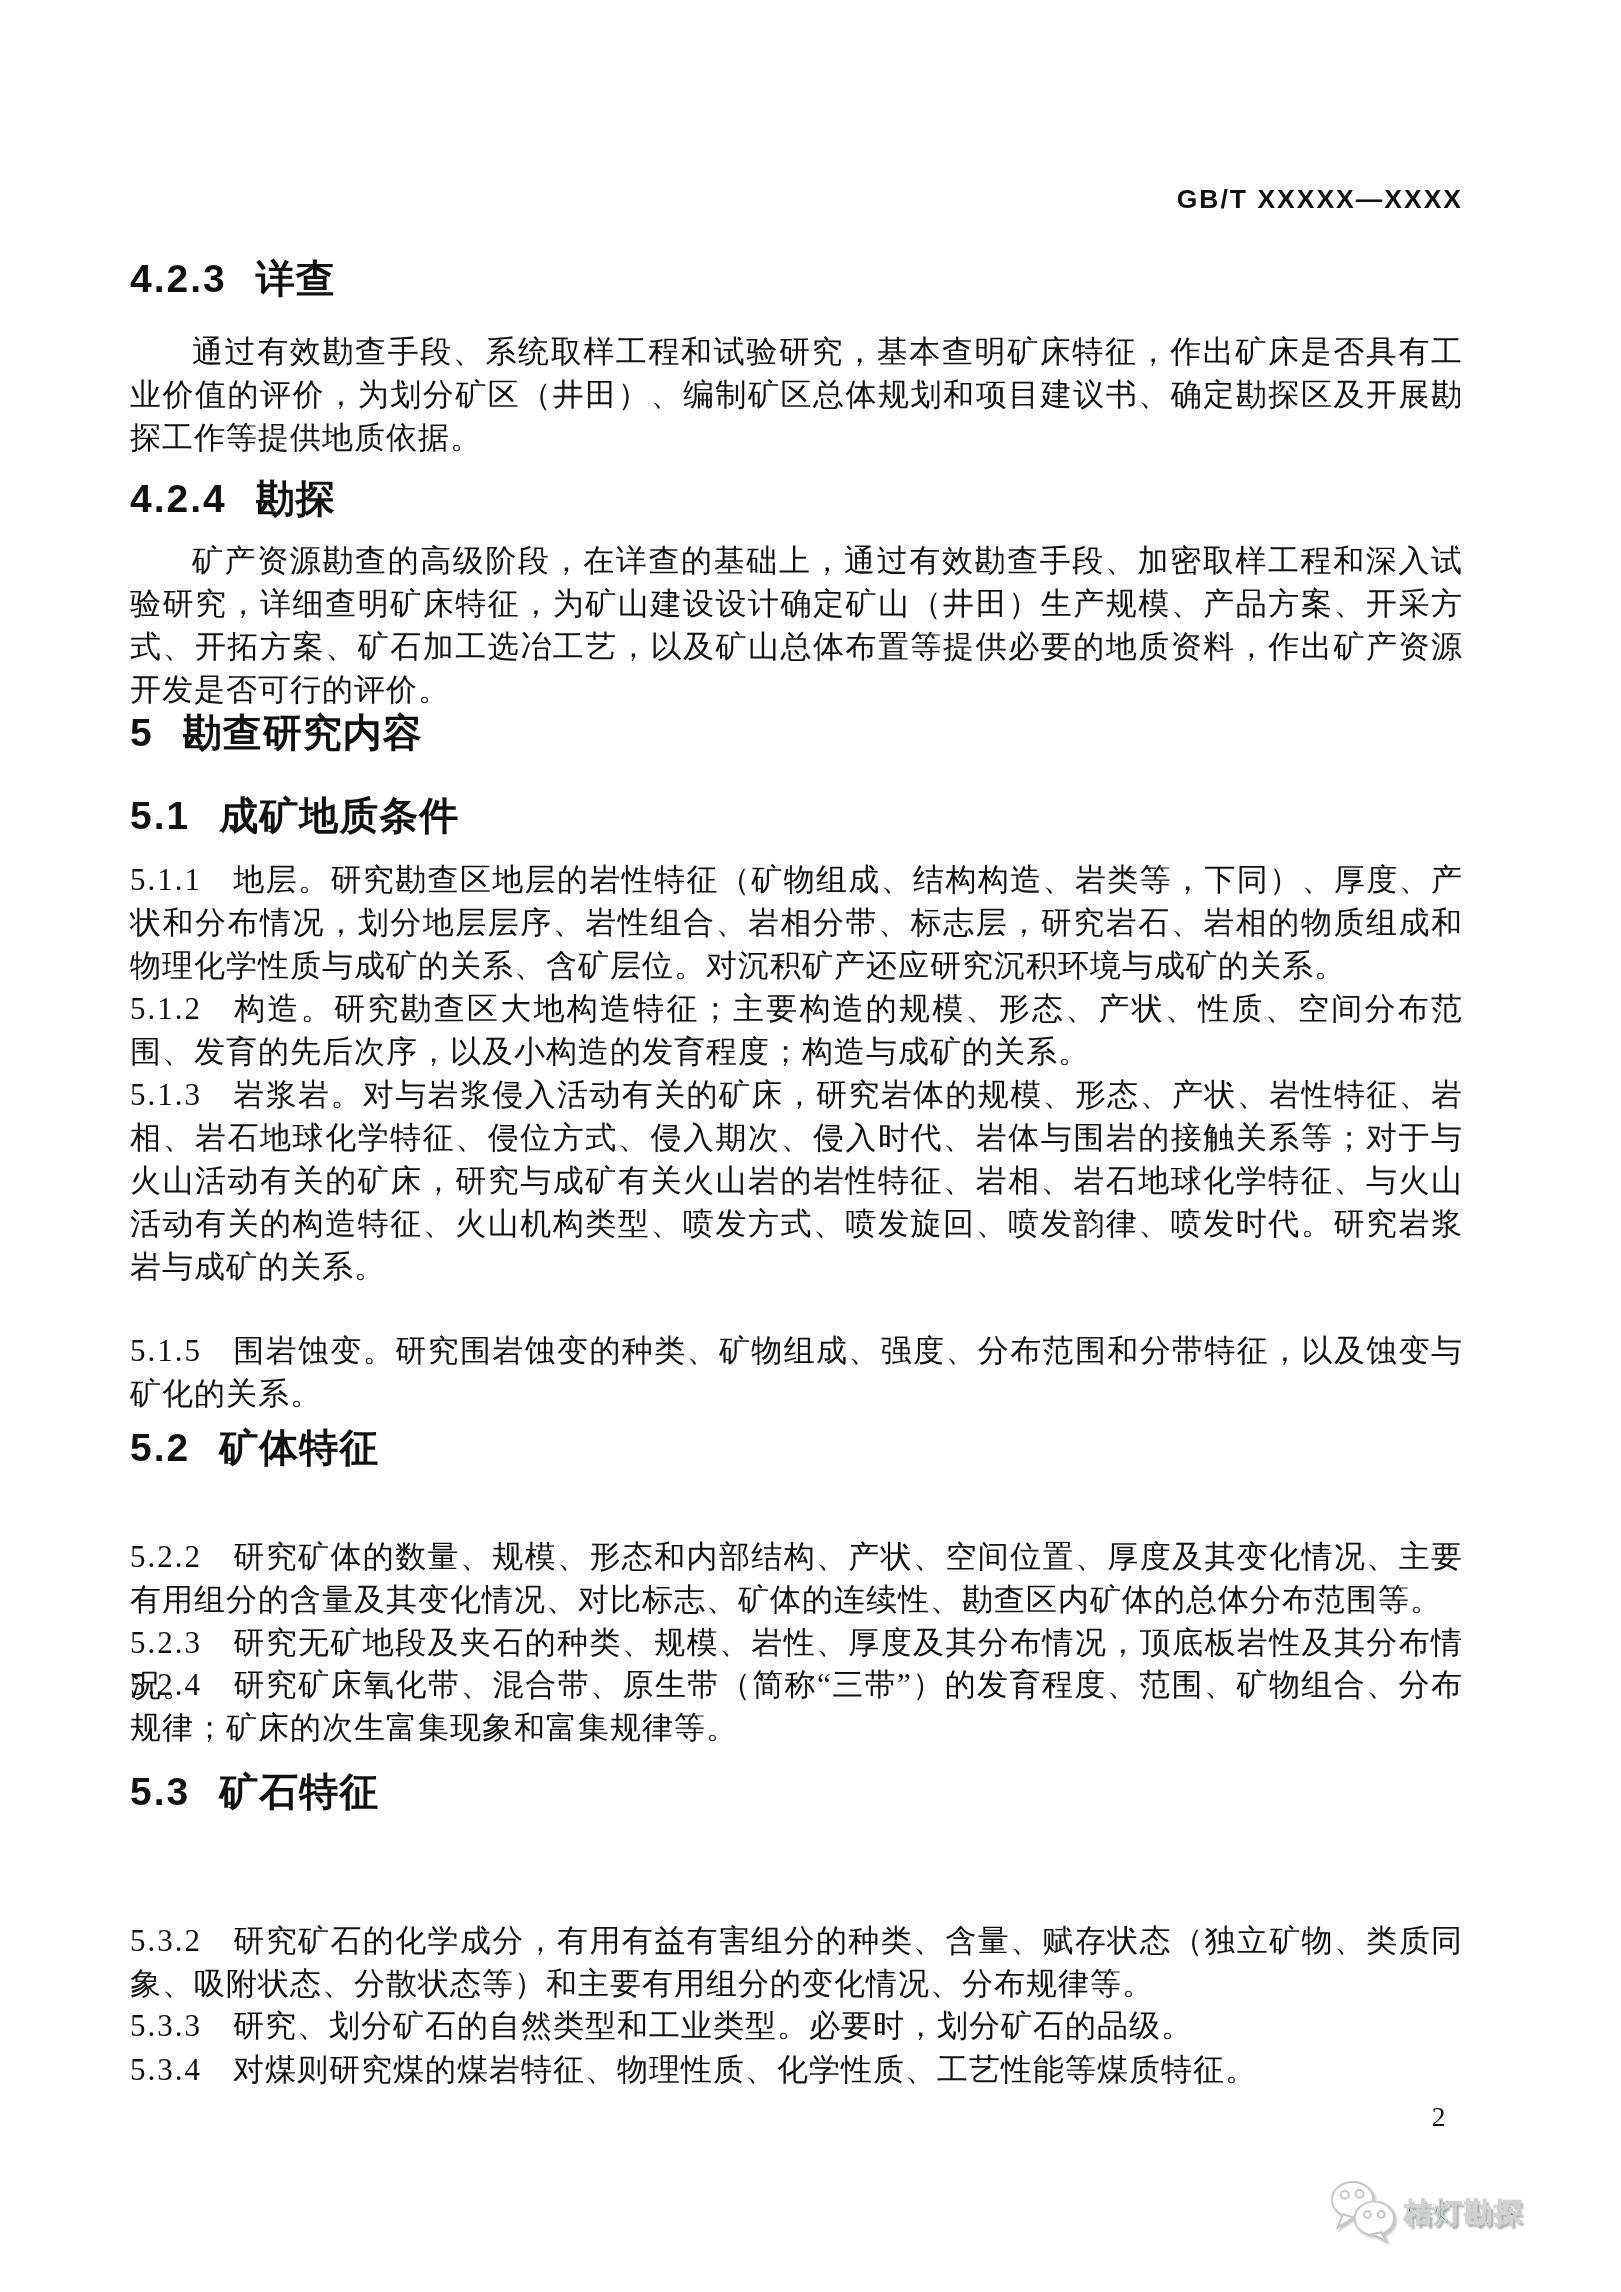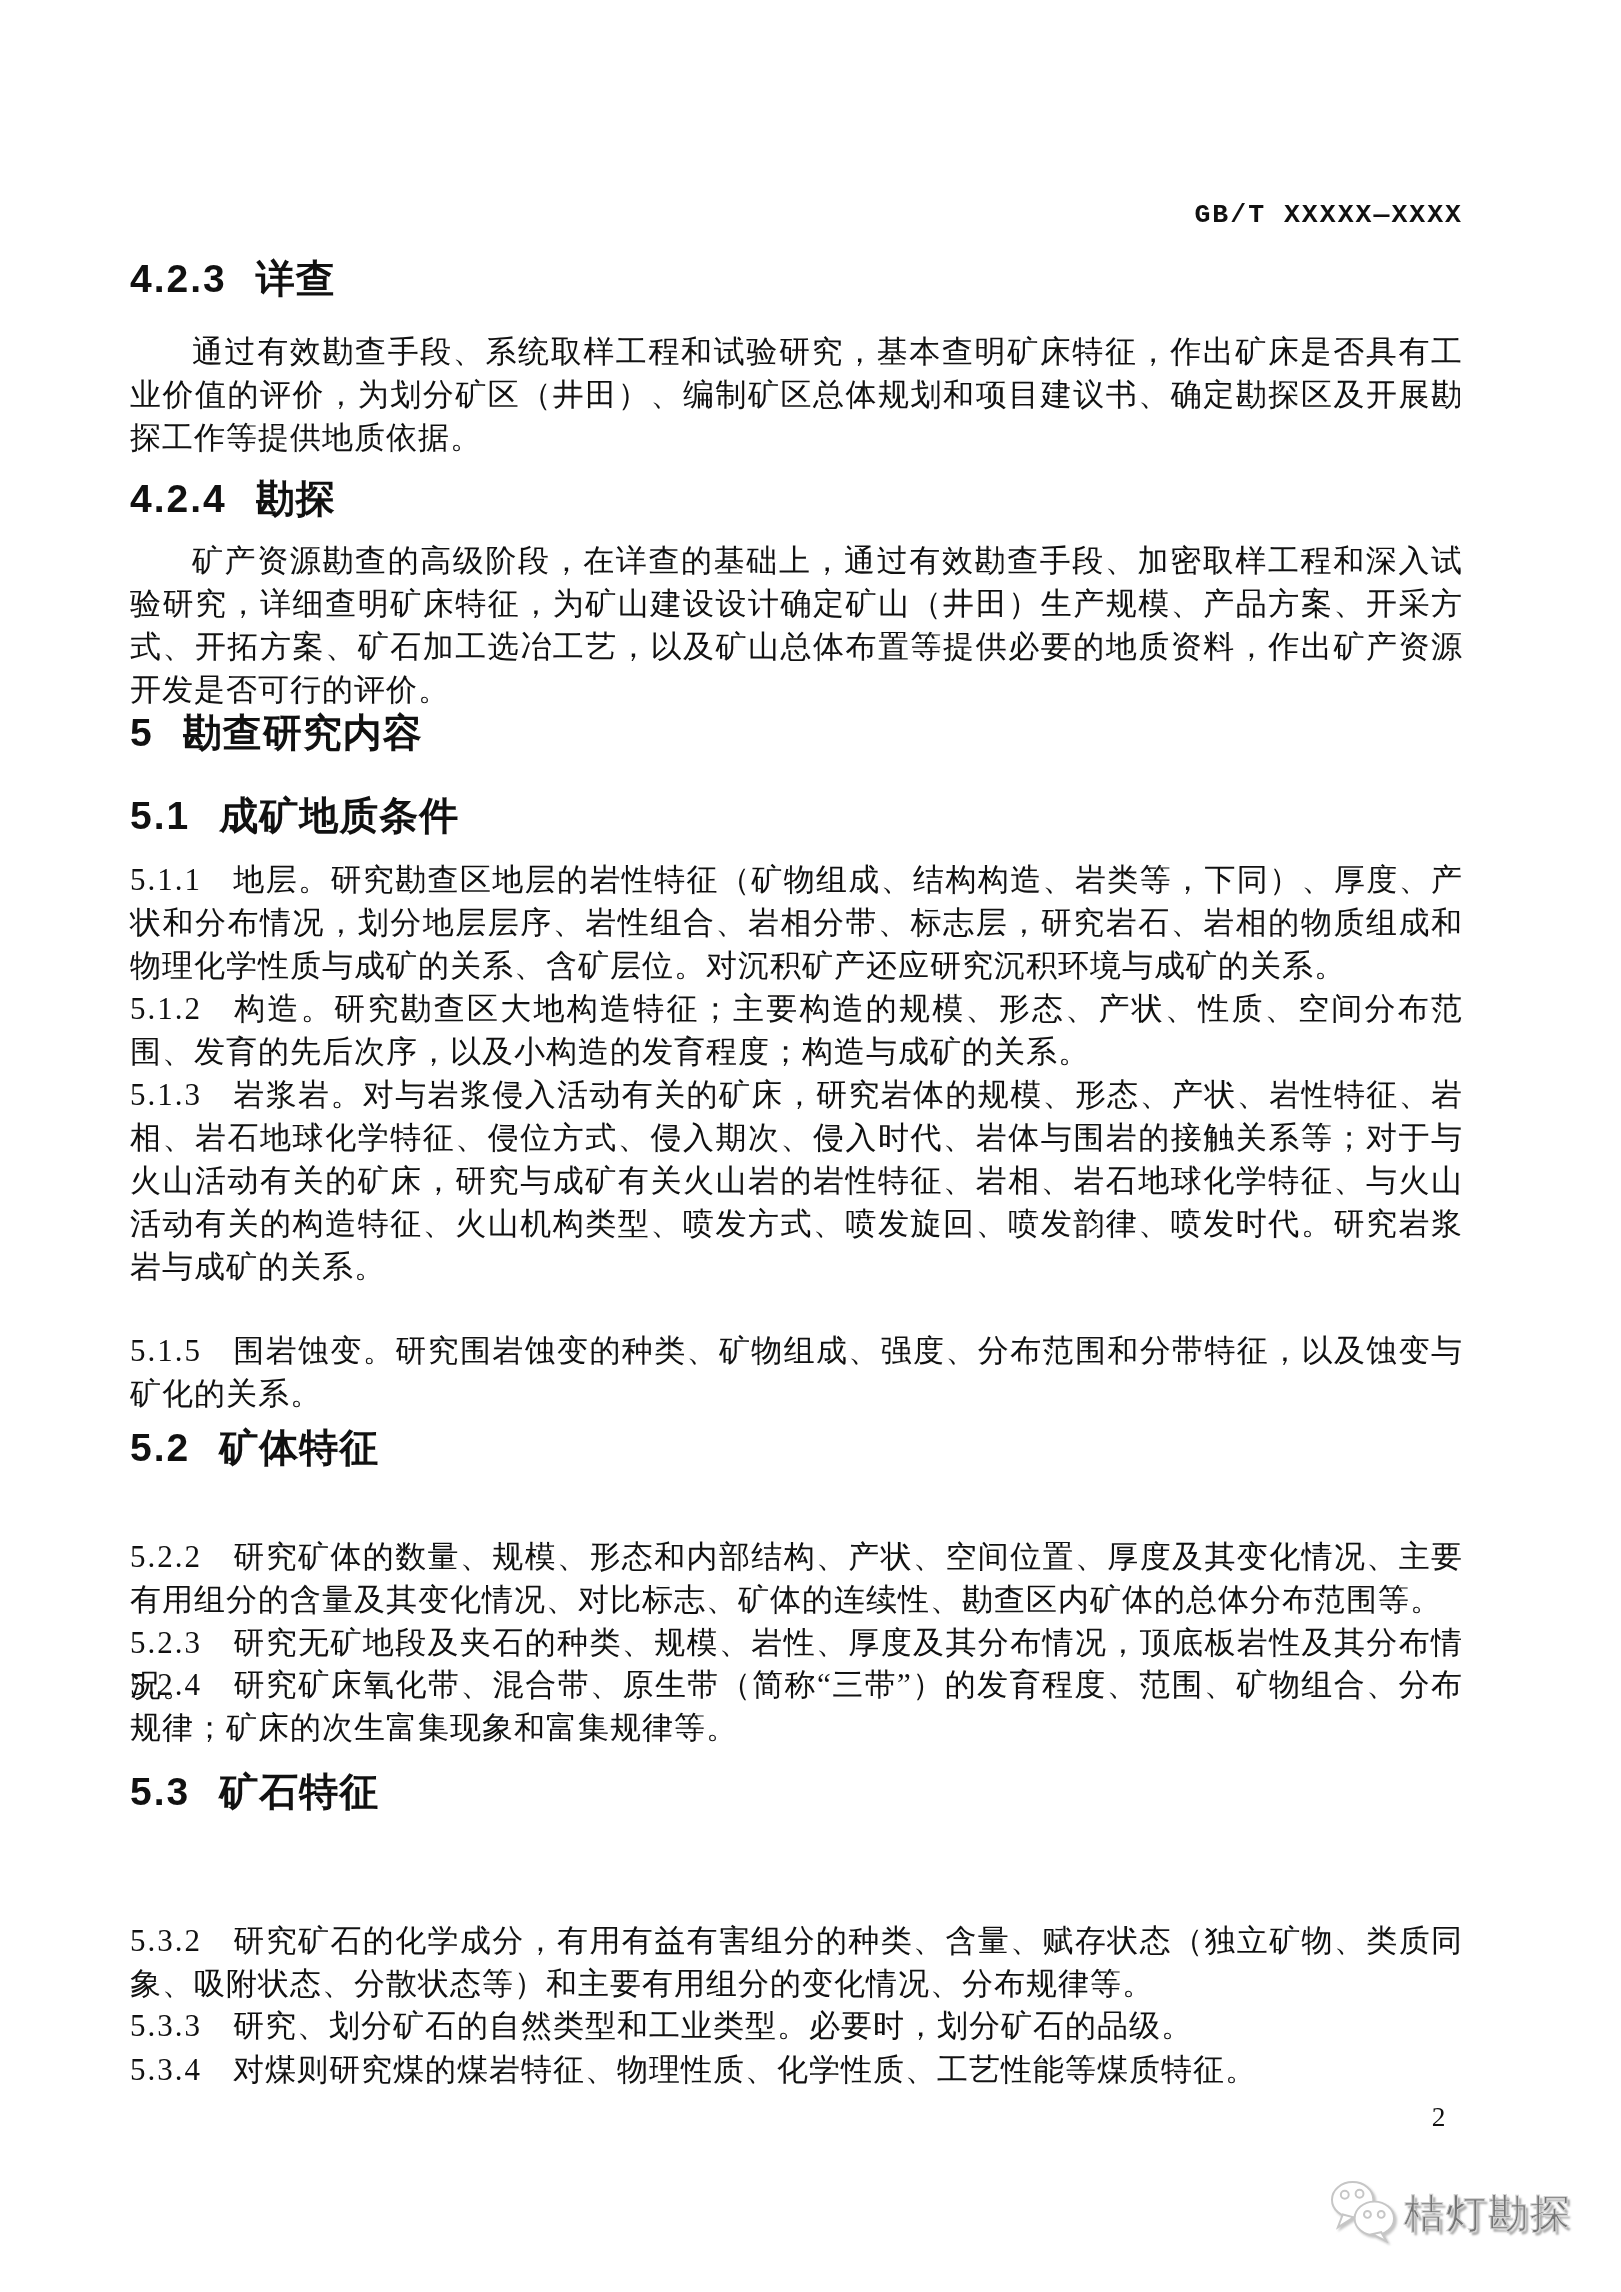--- a/index.html
+++ b/index.html
@@ -5,23 +5,23 @@
   html,body{margin:0;padding:0;background:#ffffff;}
   .page{
     position:relative;
     width:1621px;height:2293px;
     background:#ffffff;
     overflow:hidden;
     font-family:"Liberation Serif","DejaVu Serif",serif;
     color:#111111;
   }
   .doc-header{
-    position:absolute;top:200px;left:130px;width:1333px;
+    position:absolute;top:184px;left:130px;width:1333px;
     text-align:right;
-    font-family:Liberation Mono, monospace;
+    font-family:Liberation Sans, sans-serif;
     font-weight:bold;font-size:26.5px;letter-spacing:2px;line-height:31px;
   }
   .heading{
     position:absolute;left:130px;width:1333px;
     font-family:"Liberation Sans","DejaVu Sans",sans-serif;
     font-weight:bold;font-size:39px;line-height:35px;letter-spacing:1px;
     white-space:nowrap;
   }
   .heading .num{display:inline-block;margin-right:29px;letter-spacing:2px;}
   .body-p{
@@ -37,22 +37,22 @@
   .page-number{
     position:absolute;top:2101px;left:1419px;width:39px;
     font-size:27.4px;line-height:33px;text-align:center;
   }
   .watermark{
     position:absolute;top:2178px;left:1327px;
     display:flex;align-items:center;gap:5.9px;
   }
   .watermark-text{
     font-family:"Liberation Sans","DejaVu Sans",sans-serif;
-    font-weight:normal;font-size:40px;letter-spacing:2px;line-height:1;
-    color:#737373;
+    font-weight:bold;font-size:28px;letter-spacing:2px;line-height:1;
+    color:#14532d;
     -webkit-text-stroke:1px #d2d2d2;
     text-shadow:2.9px 2.9px 2px #a9a9a9;
     white-space:nowrap;
   }
   .wechat-svg{filter:drop-shadow(2px 2.9px 1px rgba(150,150,150,0.55));}
 </style>
 </head>
 <body>
 
 <div class="page">

